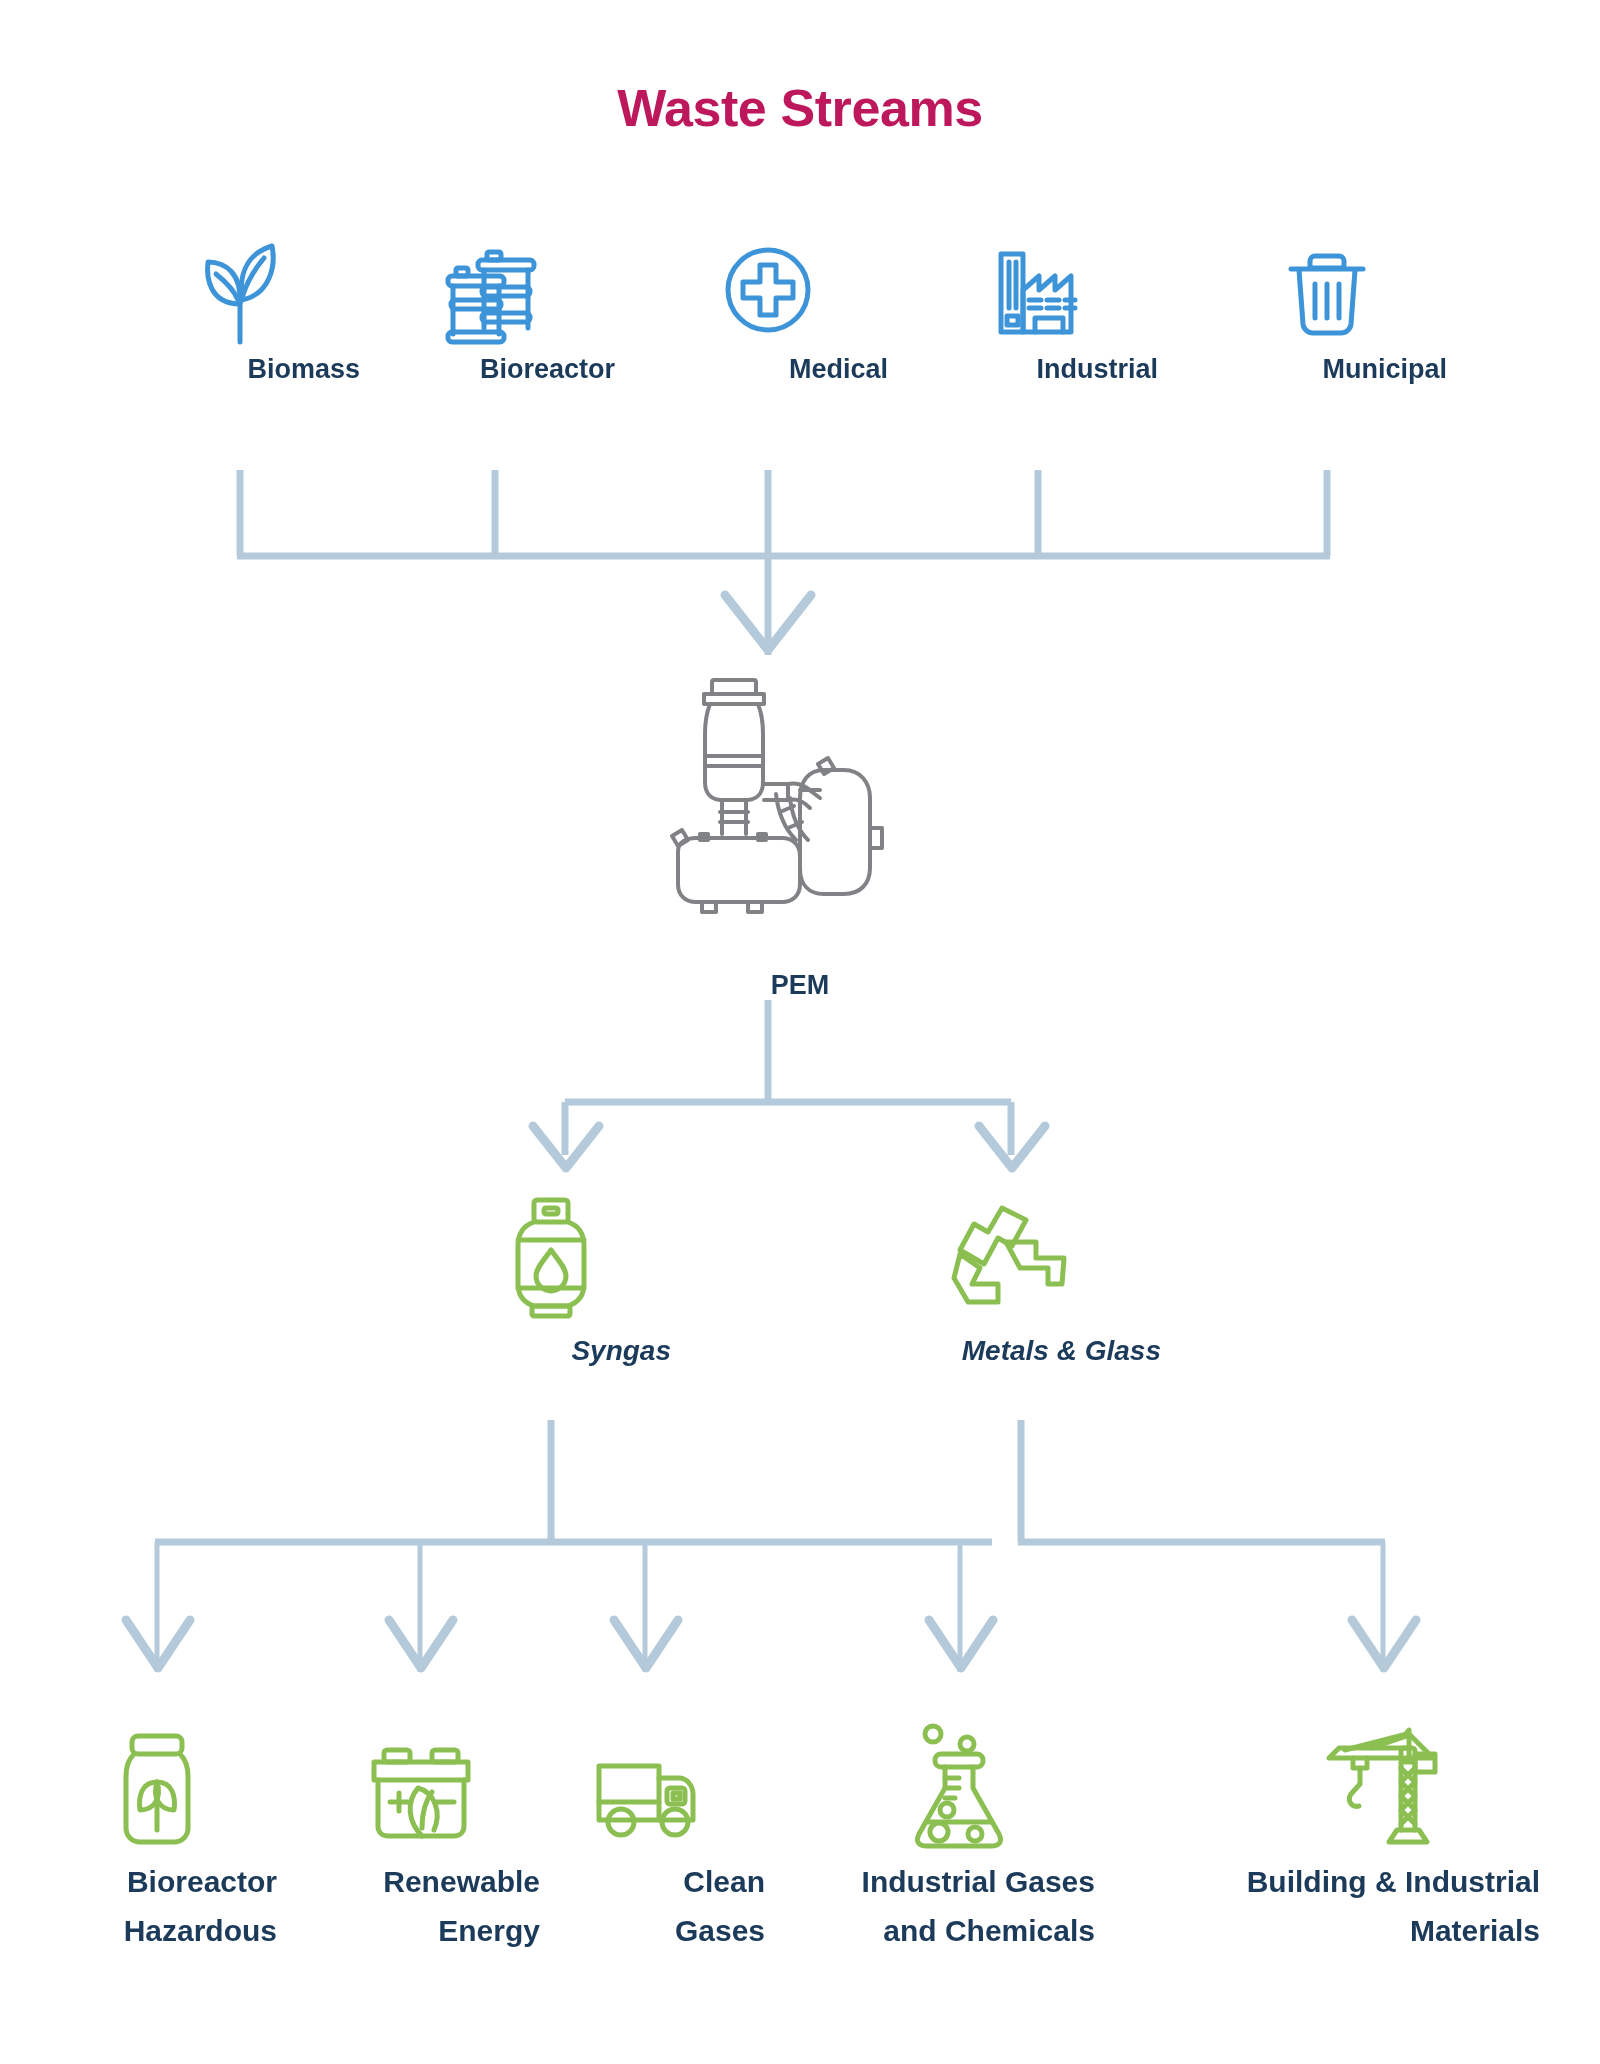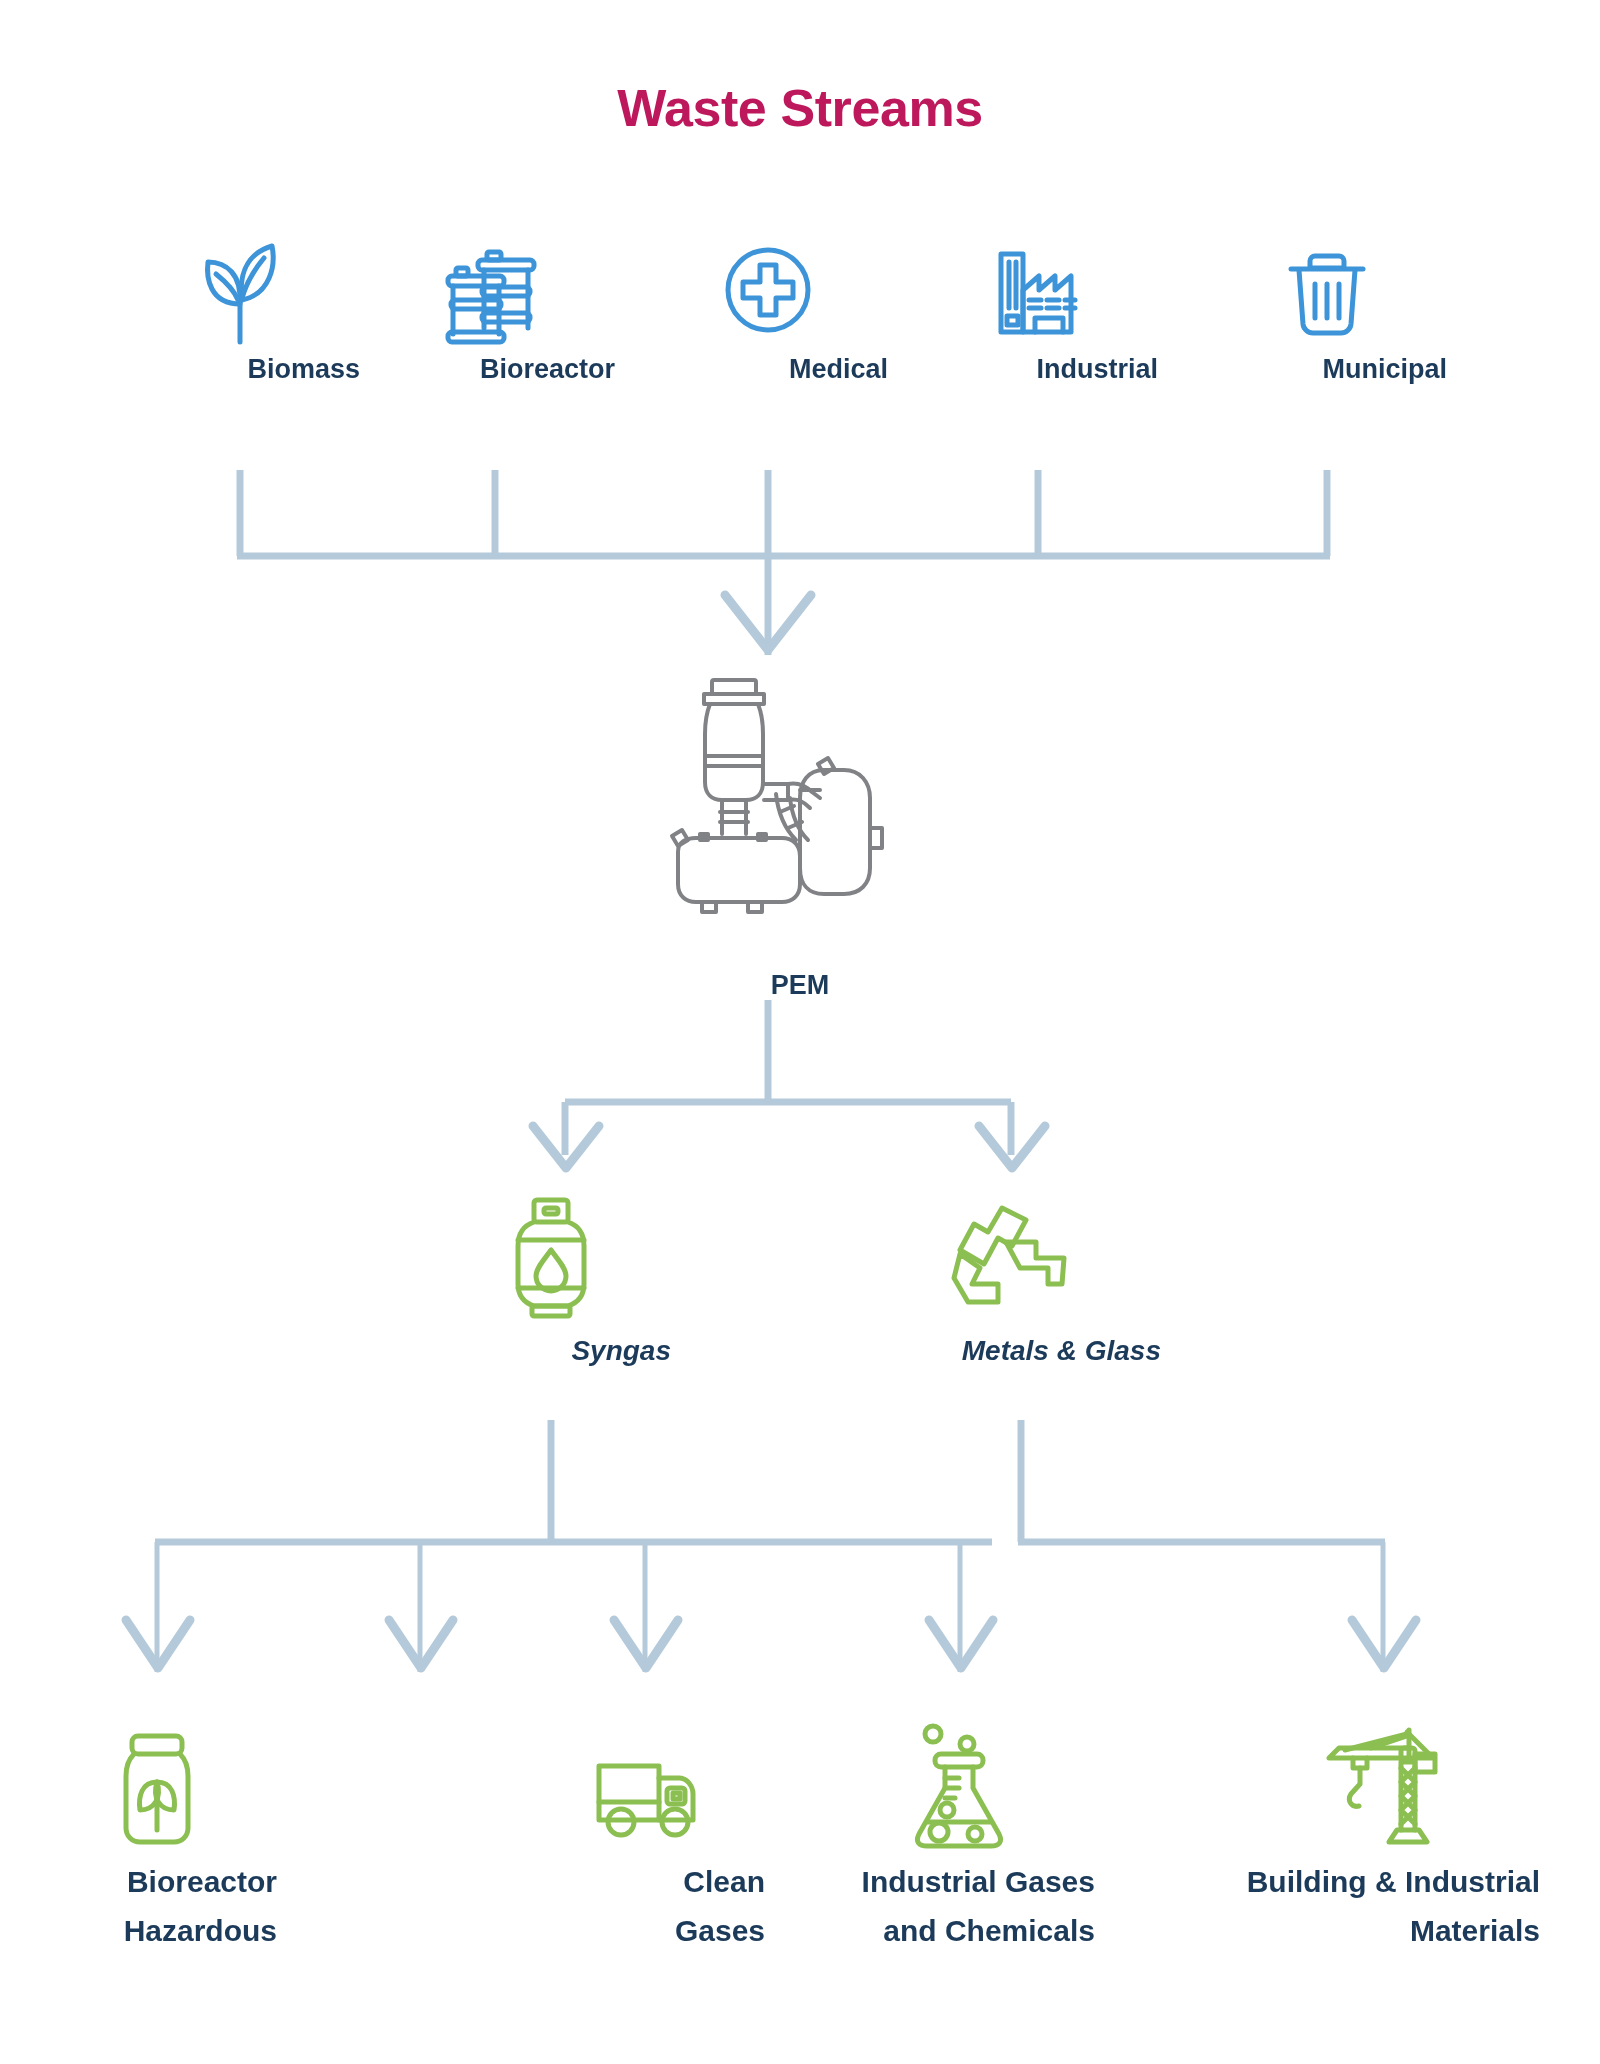--- a/index.html
+++ b/index.html
@@ -285,20 +285,37 @@
         <path d="M22 24 C 16 30 14 38 14 46 L14 98 C 14 106 20 112 28 112 L62 112 C 70 112 76 106 76 98 L76 46 C 76 38 74 30 68 24"></path>
         <path d="M45 100 L45 52"></path>
         <path d="M45 52 C 30 52 26 66 28 80 C 42 80 50 68 45 52 Z"></path>
         <path d="M45 52 C 60 52 64 66 62 80 C 48 80 40 68 45 52 Z"></path>
       </g>
     </svg>
     <span class="label">Bioreactor</span>
     <span class="label">Hazardous</span>
   </div>
 
+  <div class="node tier3" style="left:300px; top:1730px; width:240px;">
+    <svg class="icon" width="120" height="120" viewBox="0 0 120 120">
+      <g class="ico-green" stroke-width="5.5">
+        <rect x="24" y="20" width="26" height="12" rx="3"></rect>
+        <rect x="72" y="20" width="26" height="12" rx="3"></rect>
+        <path d="M14 32 L108 32 L108 50 L14 50 Z"></path>
+        <path d="M18 50 L18 96 C 18 102 22 106 28 106 L94 106 C 100 106 104 102 104 96 L104 50"></path>
+        <path d="M30 72 L48 72"></path>
+        <path d="M39 63 L39 81"></path>
+        <path d="M76 72 L94 72"></path>
+        <path d="M62 106 C 48 92 46 72 58 58 C 74 62 82 82 74 100"></path>
+        <path d="M62 98 C 62 82 66 70 72 62"></path>
+      </g>
+    </svg>
+    <span class="label">Renewable</span>
+    <span class="label">Energy</span>
+  </div>
 
   <div class="node tier3" style="left:525px; top:1730px; width:240px;">
     <svg class="icon" width="120" height="120" viewBox="0 0 120 120">
       <g class="ico-green" stroke-width="5.5">
         <path d="M14 36 L74 36 L74 90 L14 90 Z"></path>
         <path d="M14 72 L74 72"></path>
         <path d="M74 48 L94 48 C 102 48 108 56 108 64 L108 90 L74 90"></path>
         <rect x="82" y="58" width="18" height="16" rx="3"></rect>
         <rect x="88" y="63" width="7" height="6"></rect>
         <circle cx="36" cy="92" r="13"></circle>

